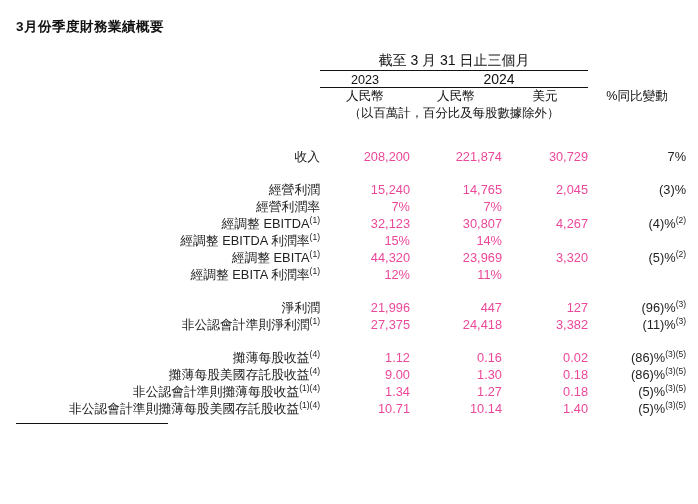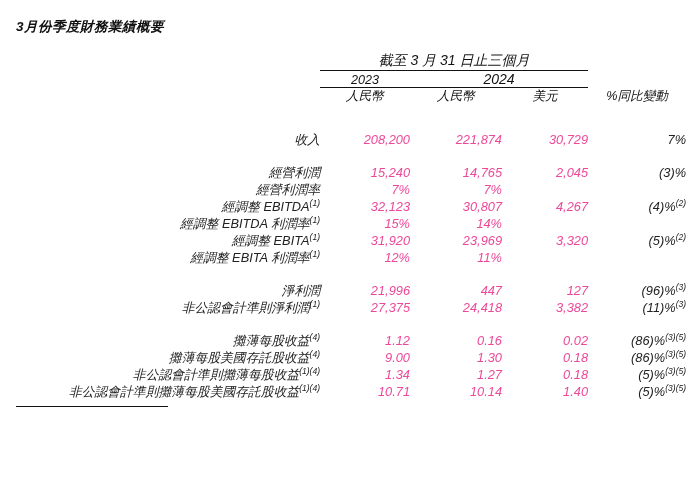--- a/index.html
+++ b/index.html
@@ -13,21 +13,20 @@
     font-family: "Liberation Sans", sans-serif;
     color: #1a1a1a;
     overflow: hidden;
   }
   .page {
     position: relative;
     width: 594px;
     height: 504px;
     box-sizing: border-box;
     padding: 18px 24px 0 14px;
-    font-style: italic;
   }
   .doc-title {
     font-size: 13.5px;
     font-weight: bold;
     letter-spacing: 0.5px;
     color: #111;
     margin: 0 0 16px 2px;
   }
   table.fin {
     width: 672px;
@@ -160,20 +159,25 @@
       </tr>
 
       <tr class="row-h3">
         <td></td>
         <td class="hdr-center-narrow">人民幣</td>
         <td class="hdr-center-narrow">人民幣</td>
         <td class="hdr-center-narrow">美元</td>
         <td class="hdr-center-narrow">%同比變動</td>
       </tr>
 
+      <tr class="row-note">
+        <td></td>
+        <td class="note-paren" colspan="3">（以百萬計，百分比及每股數據除外）</td>
+        <td></td>
+      </tr>
 
       <tr class="spacer-lg">
           <td colspan="5"></td>
         </tr>
     </tbody>
     <tbody id="rows-body">
         <tr class="data-row">
           <td class="lbl">收入</td>
           <td class="num">208,200</td>
           <td class="num">221,874</td>
@@ -206,21 +210,21 @@
         </tr>
         <tr class="data-row">
           <td class="lbl">經調整 EBITDA 利潤率<sup>(1)</sup></td>
           <td class="num">15%</td>
           <td class="num">14%</td>
           <td class="num"></td>
           <td class="chg"></td>
         </tr>
         <tr class="data-row">
           <td class="lbl">經調整 EBITA<sup>(1)</sup></td>
-          <td class="num">31,920</td>
+          <td class="num">44,320</td>
           <td class="num">23,969</td>
           <td class="num">3,320</td>
           <td class="chg">(5)%<sup>(2)</sup></td>
         </tr>
         <tr class="data-row">
           <td class="lbl">經調整 EBITA 利潤率<sup>(1)</sup></td>
           <td class="num">12%</td>
           <td class="num">11%</td>
           <td class="num"></td>
           <td class="chg"></td>

